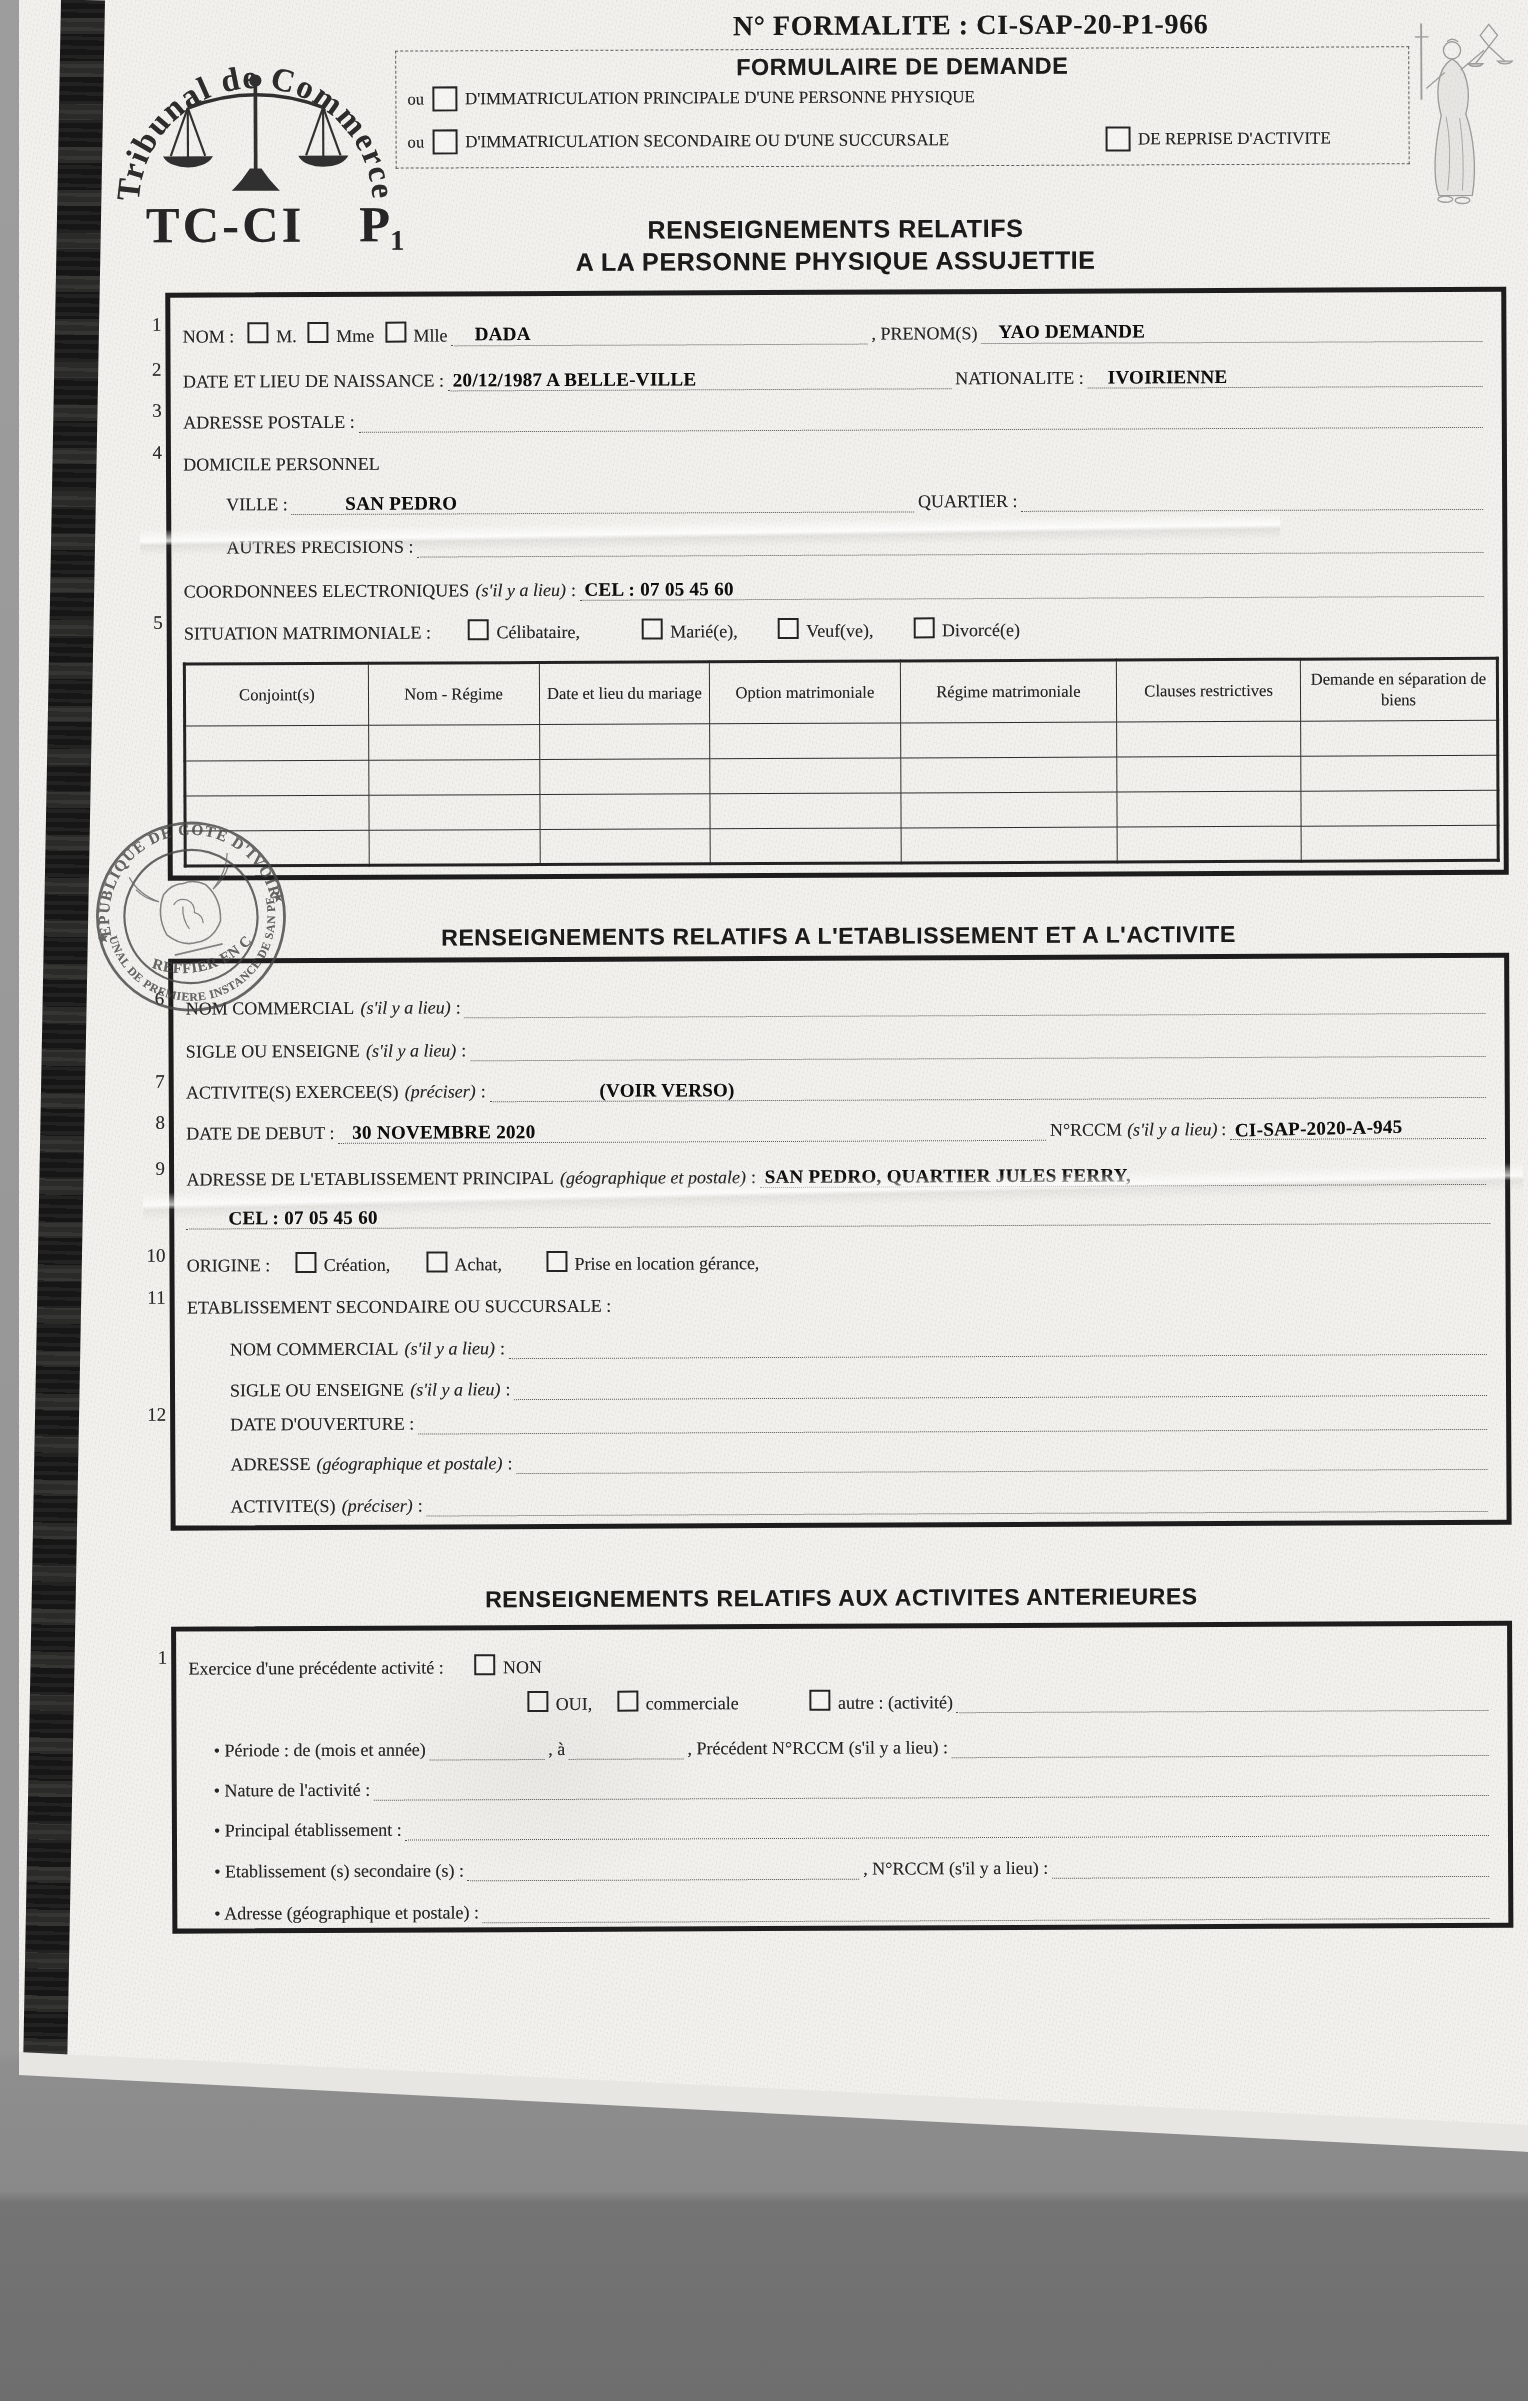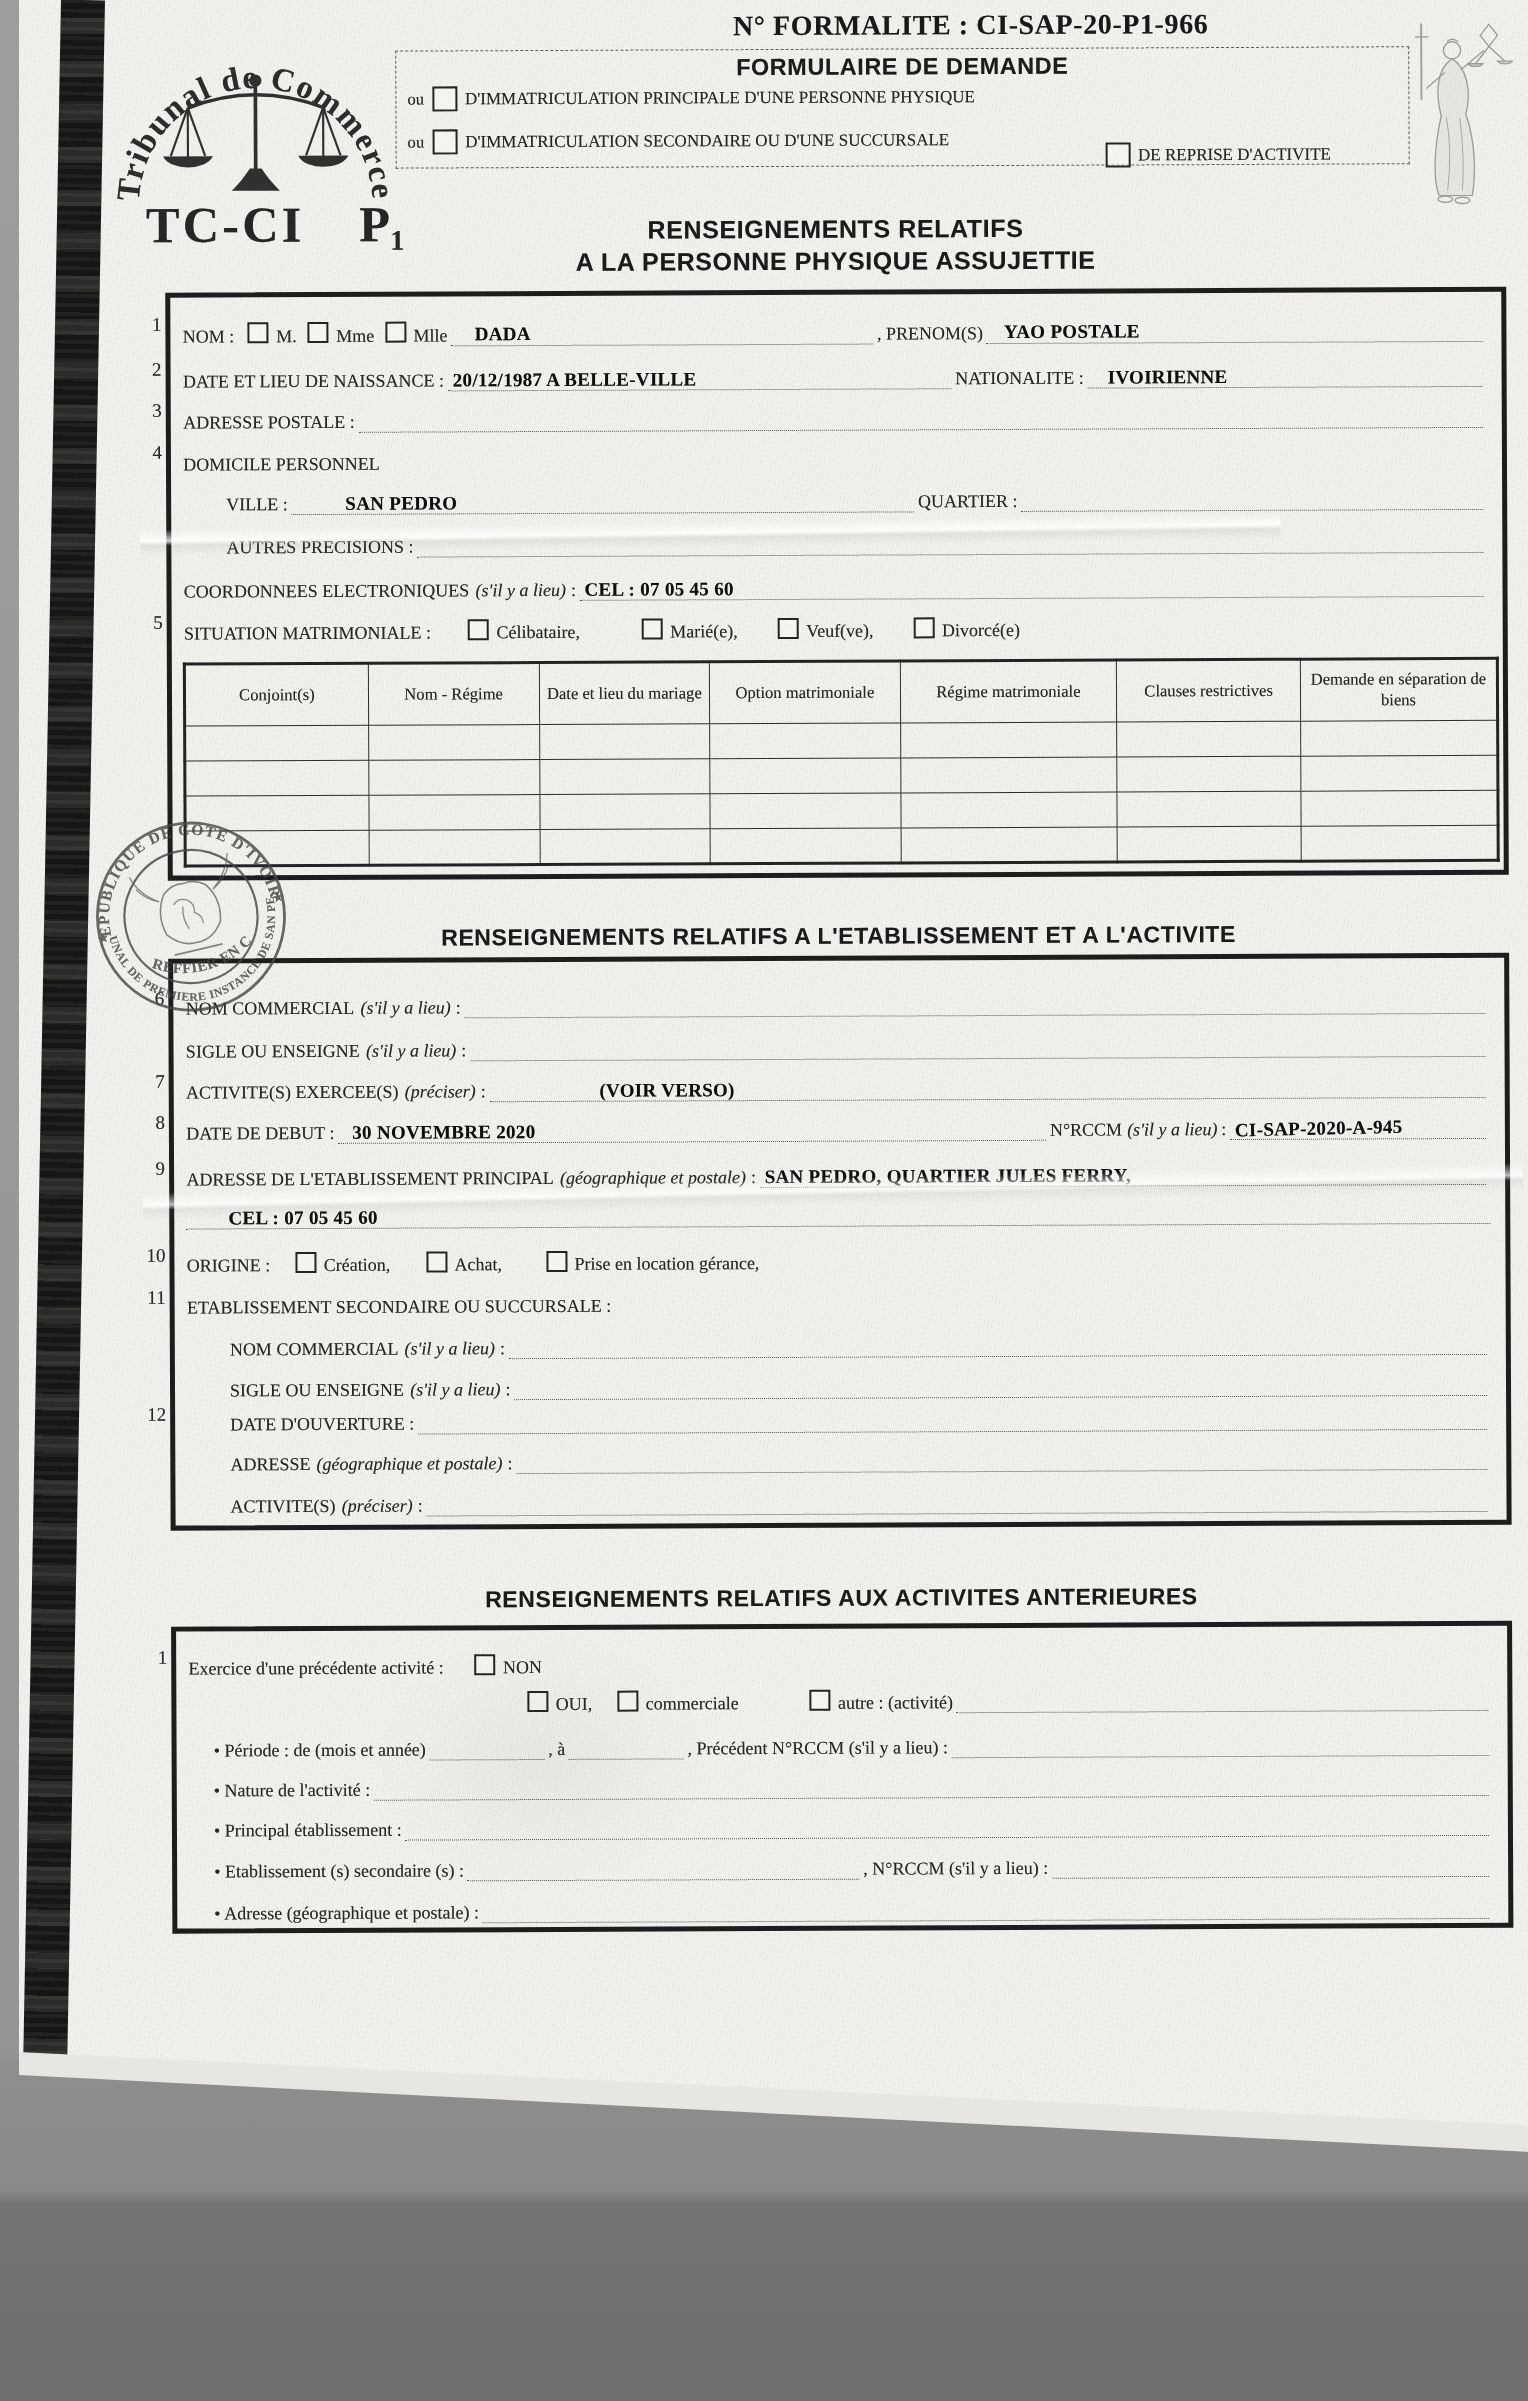--- a/index.html
+++ b/index.html
@@ -109,21 +109,21 @@
       <div class="hb-line" style="top:35px;left:11px;">
         <span class="ou">ou</span>
         <span class="cbx big"></span>
         <span class="cblabel">D'IMMATRICULATION PRINCIPALE D'UNE PERSONNE PHYSIQUE</span>
       </div>
       <div class="hb-line" style="top:78px;left:11px;">
         <span class="ou">ou</span>
         <span class="cbx big"></span>
         <span class="cblabel">D'IMMATRICULATION SECONDAIRE OU D'UNE SUCCURSALE</span>
       </div>
-      <div class="hb-line" style="top:78px;left:709px;margin-top:16px;">
+      <div class="hb-line" style="top:78px;left:709px;">
         <span class="cbx big"></span>
         <span class="cblabel">DE REPRISE D'ACTIVITE</span>
       </div>
     </div>
 
     <svg style="position:absolute;left:1375px;top:9.2px;opacity:.9;" width="131" height="203" viewBox="0 0 212 330">
       <g stroke="#949494" fill="none" stroke-width="2.2">
         <circle cx="100" cy="72" r="14"></circle>
         <path d="M 92 58 Q 100 50 110 58"></path>
         <path d="M 100 86 C 72 104 74 148 82 178 C 70 232 68 282 78 308 L 132 308 C 140 260 134 210 122 176 C 132 140 124 100 100 86 Z" fill="rgba(150,150,150,0.12)"></path>
@@ -167,21 +167,21 @@
         <span class="cblabel">M.</span>
         <span class="cbx" style="margin-left:11px;"></span>
         <span class="cblabel">Mme</span>
         <span class="cbx" style="margin-left:11px;"></span>
         <span class="cblabel">Mlle</span>
         <span class="fill">
           <span class="val" style="margin-left:18.5px;">DADA</span>
         </span>
         <span>, PRENOM(S)</span>
         <span class="fill">
-          <span class="val" style="margin-left:12.3px;">YAO POSTALE</span>
+          <span class="val" style="margin-left:12.3px;">YAO DEMANDE</span>
         </span>
       </div>
       <div class="row" style="top:67px;">
         <span>DATE ET LIEU DE NAISSANCE :</span>
         <span class="fill">
           <span class="val">20/12/1987 A BELLE-VILLE</span>
         </span>
         <span>NATIONALITE :</span>
         <span class="fill">
           <span class="val" style="margin-left:15.4px;">IVOIRIENNE</span>

